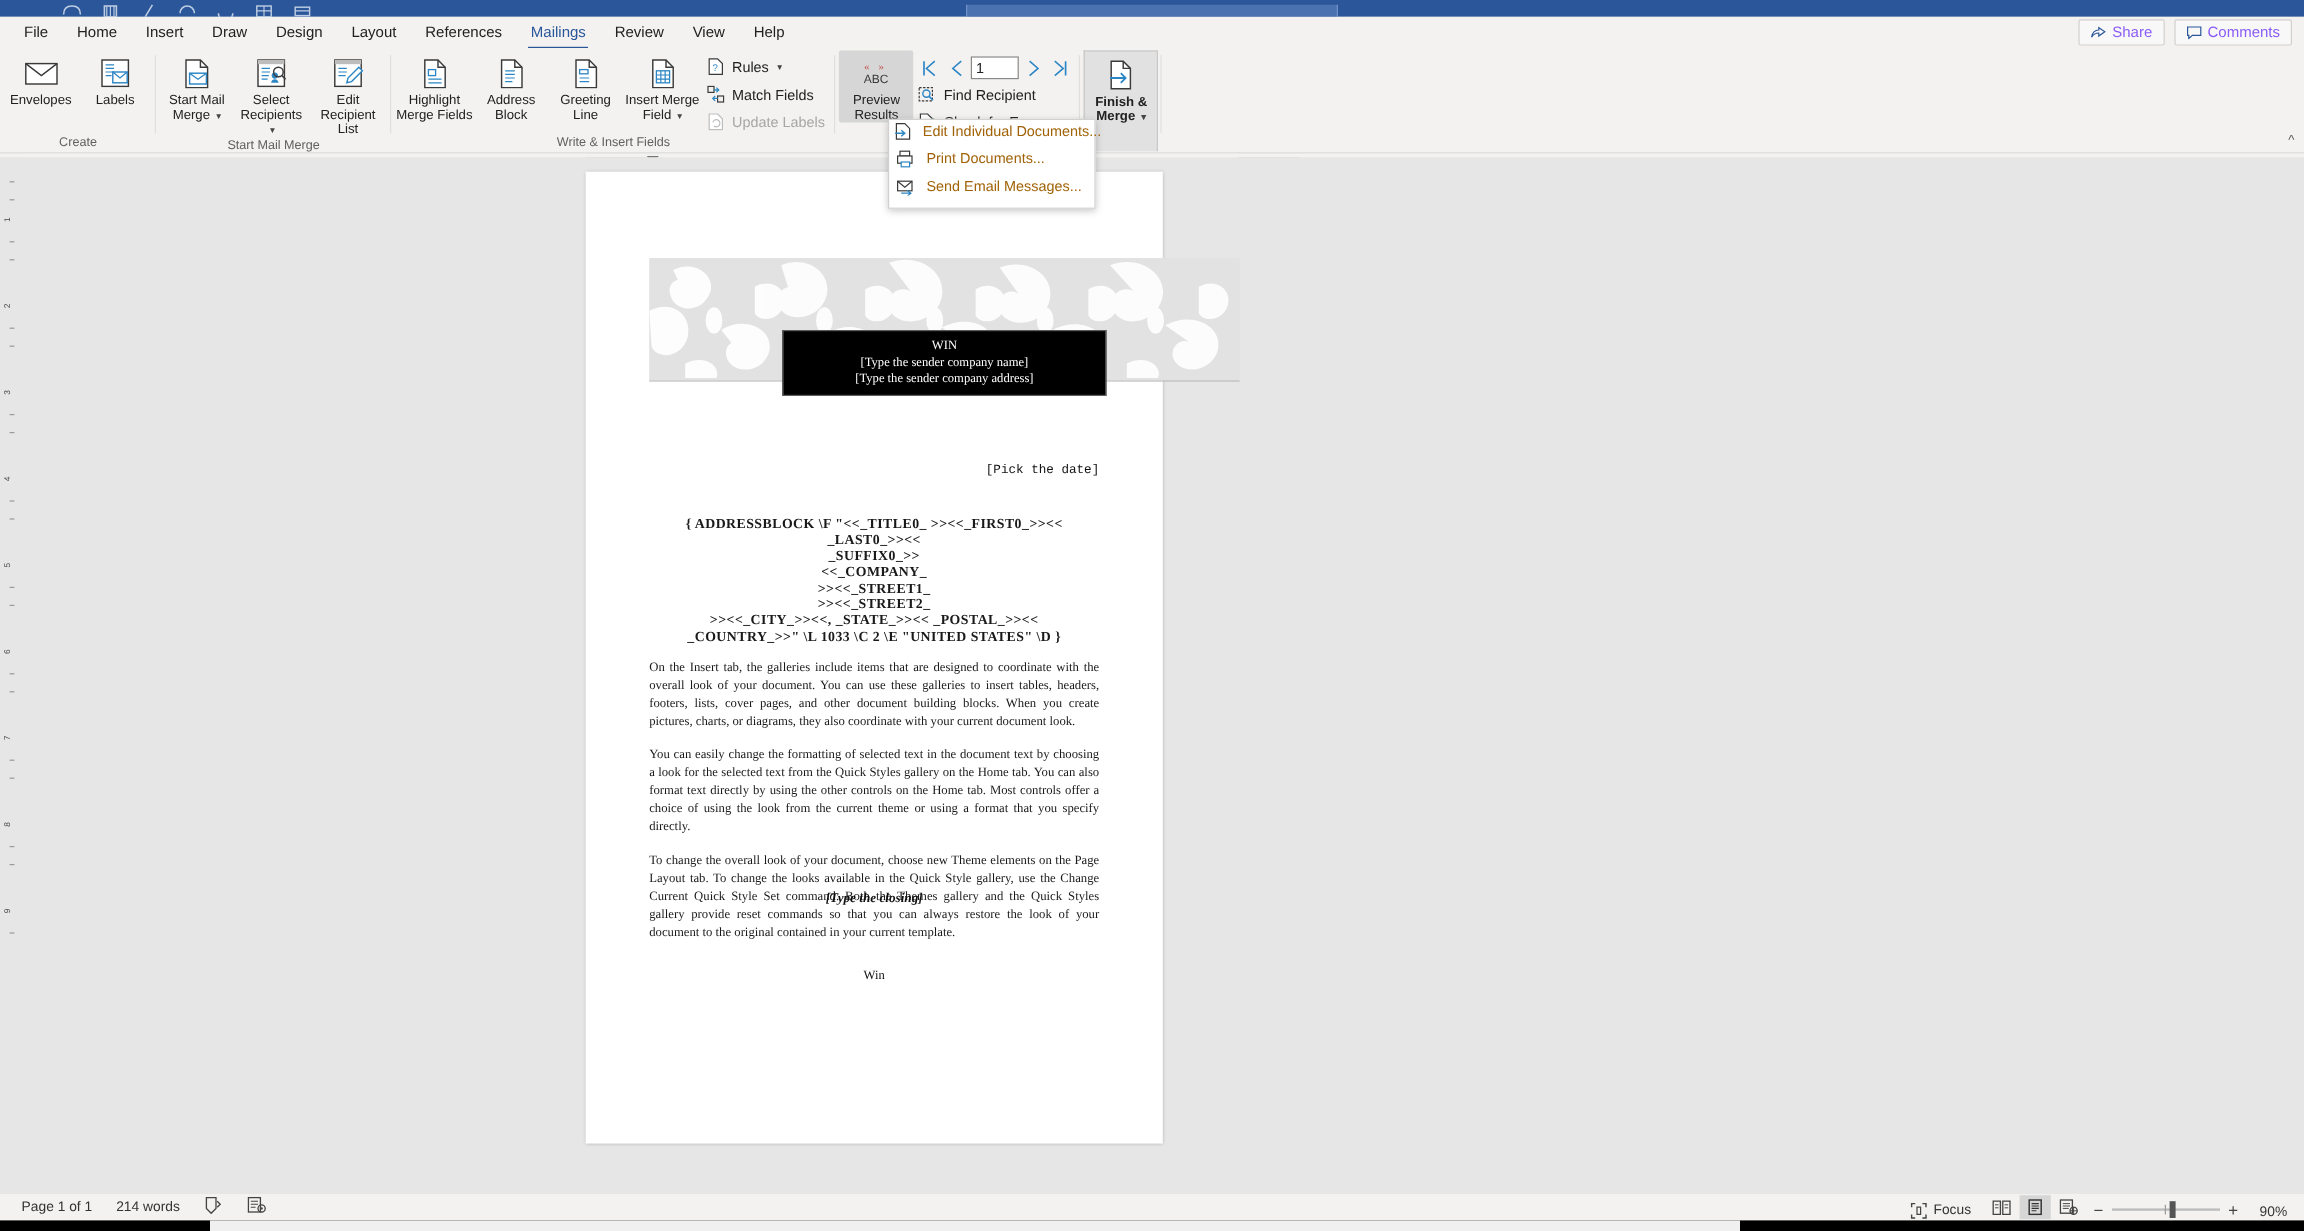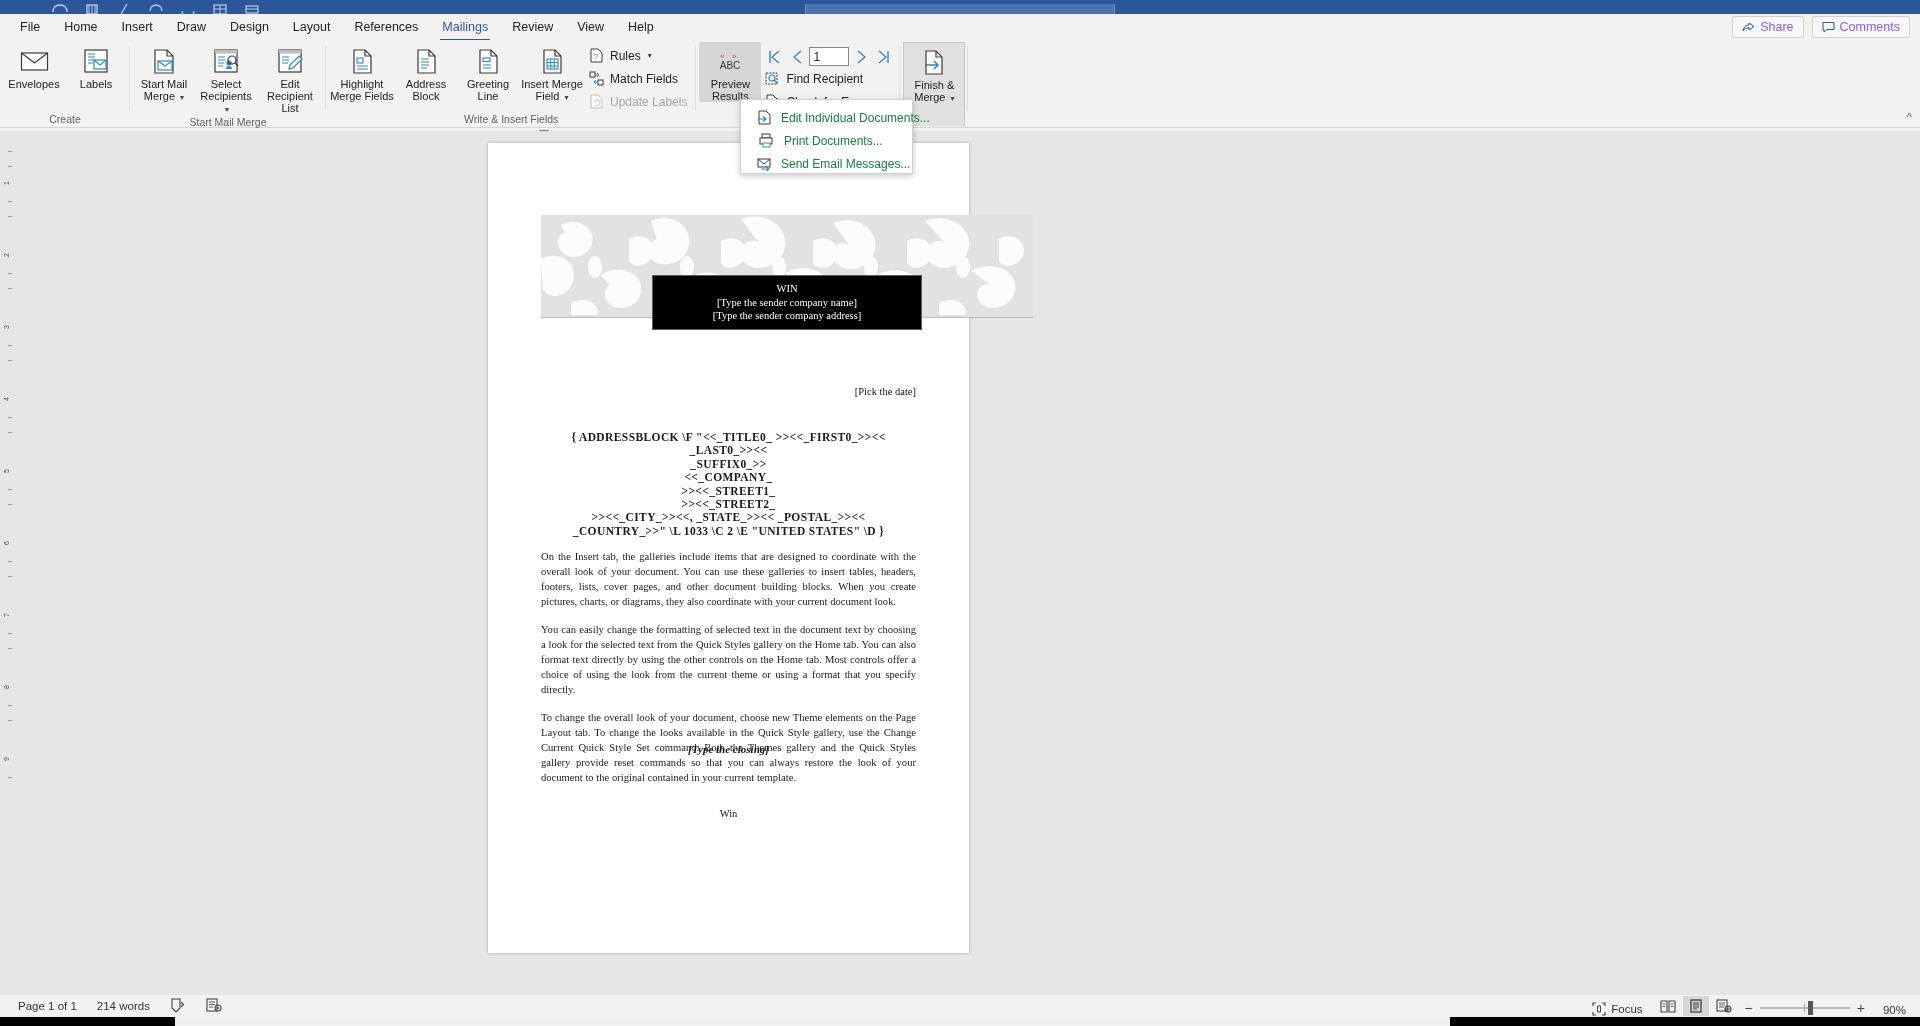--- a/index.html
+++ b/index.html
@@ -89,22 +89,22 @@
   
   .collapse-arrow { position: absolute; right: 8px; bottom: 4px; font-size: 11px; color: #555; }
 
   
   .menu {
     position: absolute; left: 740px; top: 99px; width: 173px;
     background: #fff; border: 1px solid #d1d1d1;
     box-shadow: 0 2px 6px rgba(0,0,0,.22); padding: 2px 0; z-index: 60;
   }
   .menu-item {
-    display: flex; align-items: flex-end; gap: 9px; height: 23px;
-    padding: 0 16px; font-size: 12px; color: #15803d; white-space: nowrap;
+    display: flex; align-items: flex-start; gap: 9px; height: 23px;
+    padding: 0 4px; font-size: 12px; color: #a16207; white-space: nowrap;
   }
   .menu-item .ico { width: 18px; display: flex; justify-content: center; }
 
   
   .rulerbar { height: 16px; background: #f3f2f1; display: flex; align-items: center; position: relative; }
   .tabsel {
     position: absolute; left: 3px; top: 2px; width: 13px; height: 13px;
     font-size: 10px; color: #333; display: flex; align-items: center; justify-content: center;
   }
   .hruler {
@@ -152,21 +152,21 @@
 
   .blackbox {
     position: absolute; left: 164px; top: 132px; width: 270px; height: 55px;
     background: #000; border: 1px solid #5c5c5c;
     color: #fff; font-family: "Liberation Serif", serif;
     font-size: 10.5px; text-align: center; line-height: 13.5px; padding-top: 6px;
   }
 
   .doc-date {
     position: absolute; left: 0; right: 53px; top: 243px;
-    text-align: right; font-family: Liberation Serif, serif; font-size: 10.5px; color: #111;
+    text-align: right; font-family: Liberation Mono, monospace; font-size: 10.5px; color: #111;
   }
 
   .fieldcode {
     position: absolute; left: 53px; right: 53px; top: 288px;
     font-family: "Liberation Serif", serif; font-size: 11.5px;
     font-weight: bold; letter-spacing: .4px; color: #1a1a1a;
     text-align: center; line-height: 13.4px;
   }
 
   .bodyblock { position: absolute; left: 53px; right: 53px; top: 406px; }
@@ -479,21 +479,21 @@
             <span>Check for Errors</span>
           </div>
         </div>
       </div>
     </div>
     <div class="rgroup-label">Preview Results</div>
   </div>
 
   <div class="rgroup">
     <div class="rgroup-body">
-      <div class="bigbtn" style="background:#e1e1e1;border:1px solid #c8c8c8;border-bottom:none;height:84px;">
+      <div class="bigbtn" style="background:#e1e1e1;border:1px solid #c8c8c8;border-bottom:none;height:84px;font-weight:bold;">
         <div class="ico">
           <svg width="26" height="25" viewBox="0 0 26 25">
               <path d="M5 1h10l6 6v17H5z" fill="#fff" stroke="#3a3a3a" stroke-width="1.2"></path>
               <path d="M15 1v6h6" fill="none" stroke="#3a3a3a" stroke-width="1.2"></path>
               <path d="M4 15h13M13 11l4 4-4 4" fill="none" stroke="#2d86c4" stroke-width="1.5"></path>
             </svg>
         </div>
         <div class="lbl">Finish &amp;<br>Merge <span class="caret">▾</span></div>
       </div>
     </div>

